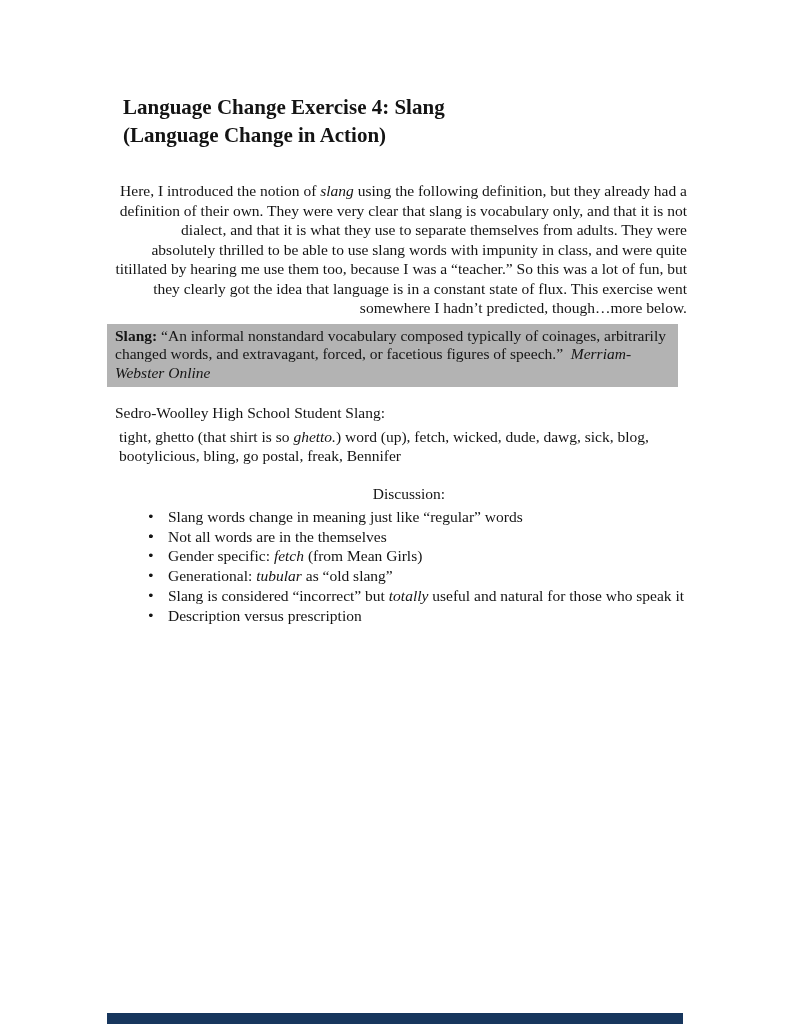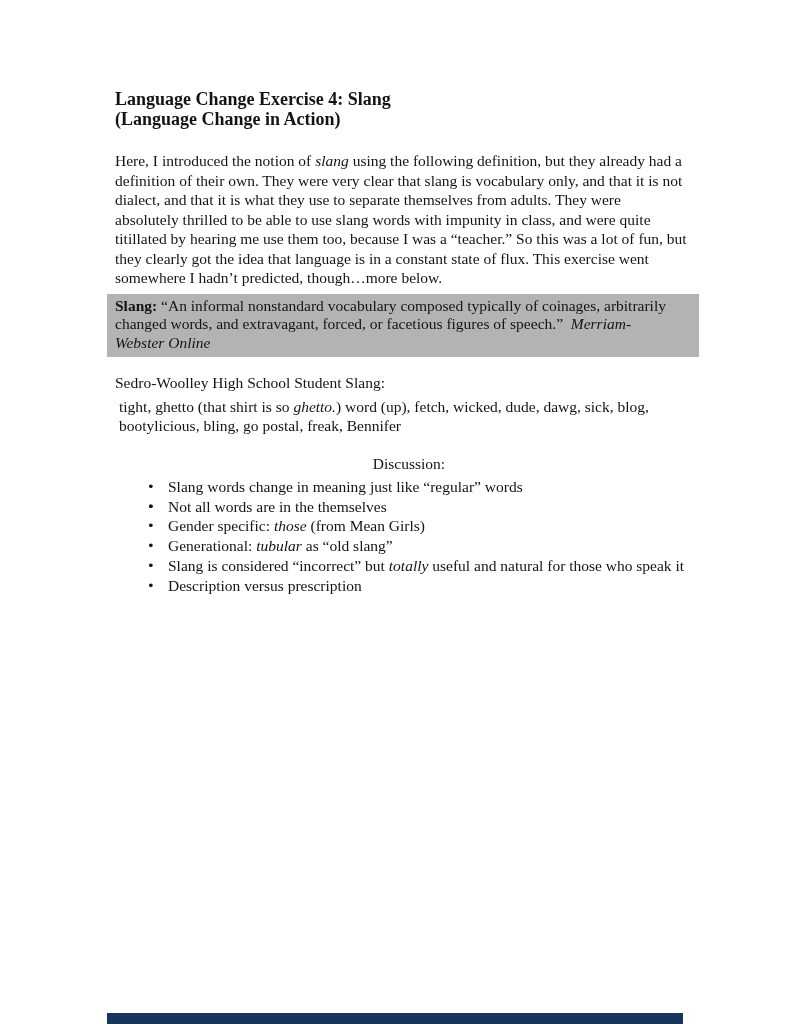--- a/index.html
+++ b/index.html
@@ -19,32 +19,33 @@
   .content {
     position: absolute;
     left: 115px;
     top: 90px;
     width: 572px;
     font-size: 15.5px;
     line-height: 19.5px;
   }
   .doc-title {
     font-weight: bold;
-    font-size: 18px;
+    font-size: 21px;
     line-height: 19.5px;
-    margin: 0;
+    margin: 8px;
   }
   .intro {
-    margin: 22px 0 0 0;
+    margin: 36px 0 0 0;
+    text-align: right;
   }
   .def-box {
     position: relative;
     margin: 6px 0 16px -8px;
     width: 560px;
-    padding: 3px 24px 5px 8px;
+    padding: 3px 3px 5px 8px;
     background: #b3b3b3;
     line-height: 18.5px;
   }
   .def-term { font-weight: bold; }
   .def-source { font-style: italic; }
   .section-heading {
     font-weight: normal;
     margin: 15px 0 0 0;
     white-space: nowrap;
   }
@@ -97,21 +98,21 @@
     <div class="def-box" style="background: rgb(179, 179, 179);"><span class="def-term">Slang:</span><span> “An informal nonstandard vocabulary composed typically of coinages, arbitrarily changed words, and extravagant, forced, or facetious figures of speech.”&nbsp; </span><span class="def-source">Merriam-Webster Online</span></div>
 
     <p class="section-heading">Sedro-Woolley High School Student Slang:</p>
     <p class="slang-list"><span>tight, ghetto (that shirt is so </span><i>ghetto.</i><span>) word (up), fetch, wicked, dude, dawg, sick, blog, bootylicious, bling, go postal, freak, Bennifer</span></p>
 
     <p class="discussion-heading">Discussion:</p>
     <ul class="discussion-list">
       <li><span class="bullet">•</span><span>Slang words change in meaning just like “regular” words</span><i></i><span></span></li>
       <li><span class="bullet">•</span><i></i><span></span></li>
       <li><span class="bullet">•</span><span>Not all words are in the themselves</span><i></i><span></span></li>
-      <li><span class="bullet">•</span><span>Gender specific: </span><i>those</i><span> (from Mean Girls)</span></li>
+      <li><span class="bullet">•</span><span>Gender specific: </span><i>fetch</i><span> (from Mean Girls)</span></li>
       <li><span class="bullet">•</span><span>Generational: </span><i>tubular</i><span> as “old slang”</span></li>
       <li><span class="bullet">•</span><span>Slang is considered “incorrect” but </span><i>totally</i><span> useful and natural for those who speak it</span></li>
       <li><span class="bullet">•</span><span>Description versus prescription</span><i></i><span></span></li>
     </ul>
 
   </div>
 
   <div class="footer-bar" style="background: rgb(23, 54, 93);"></div>
 </div>
 

